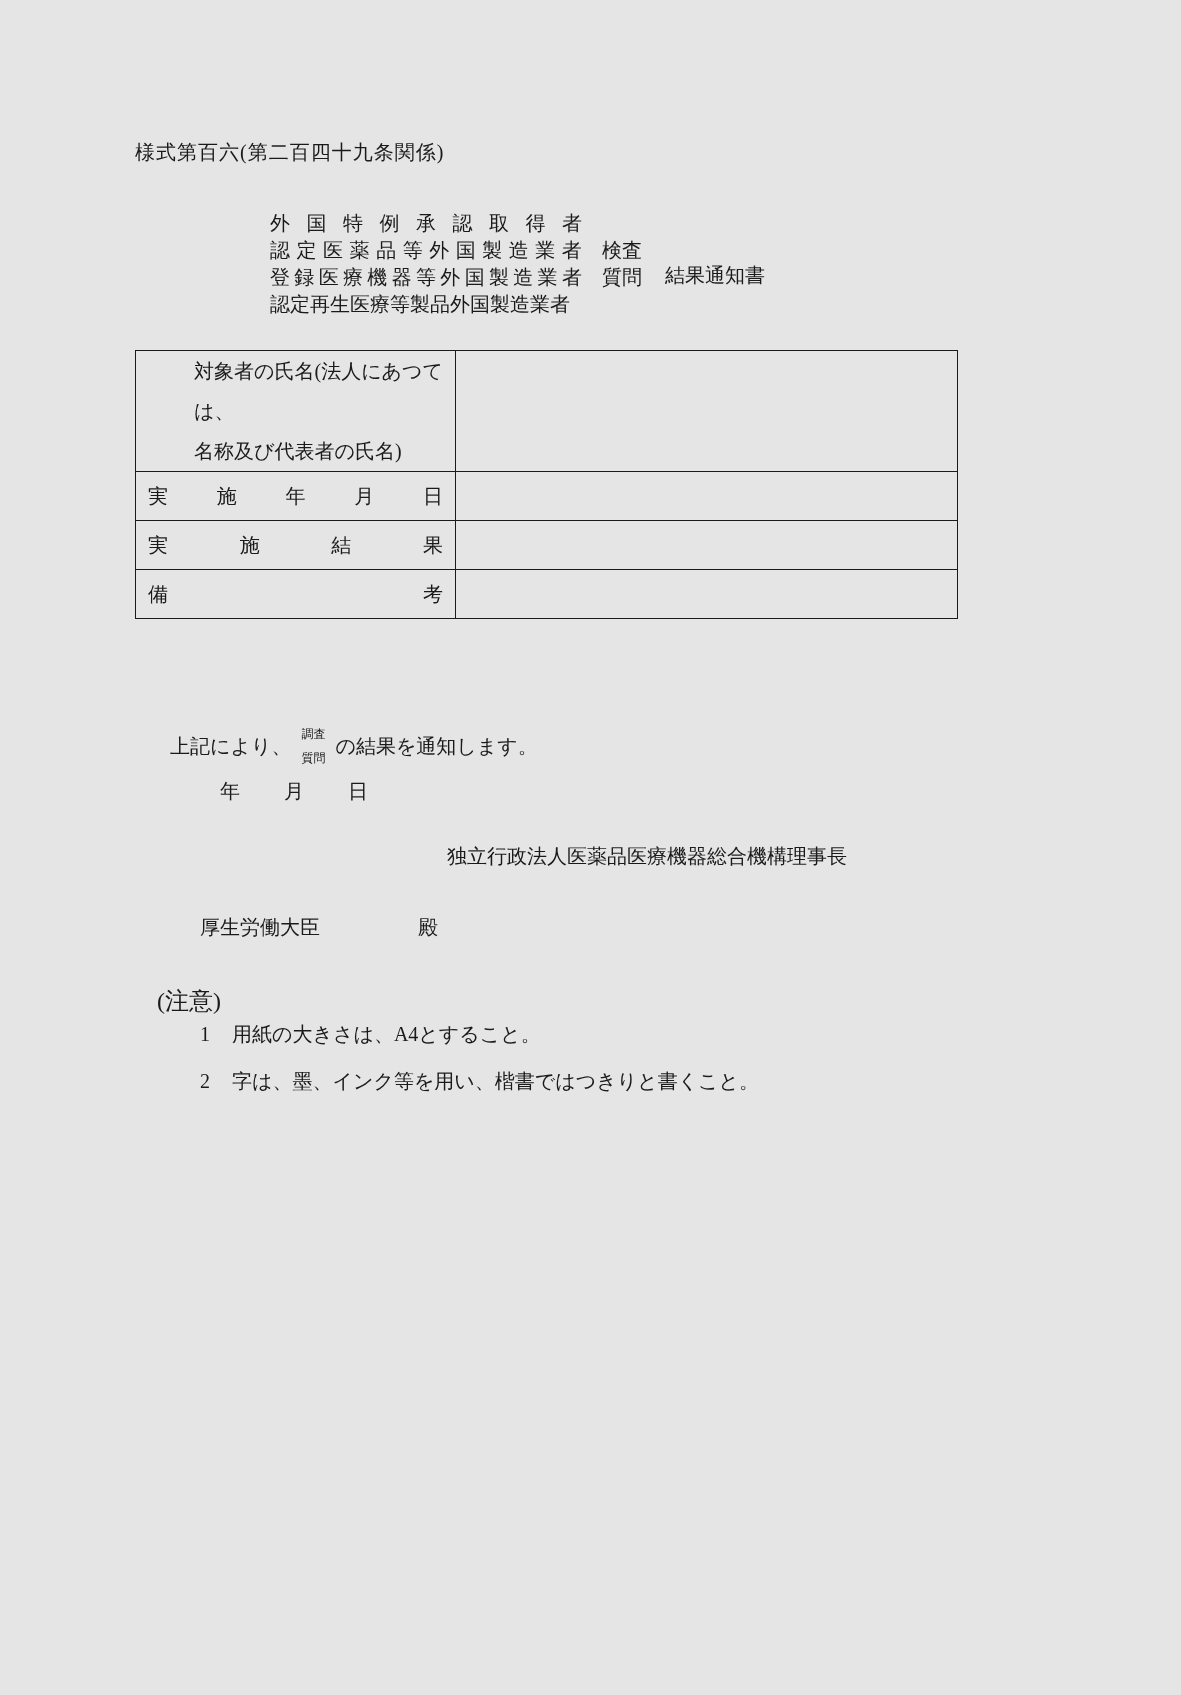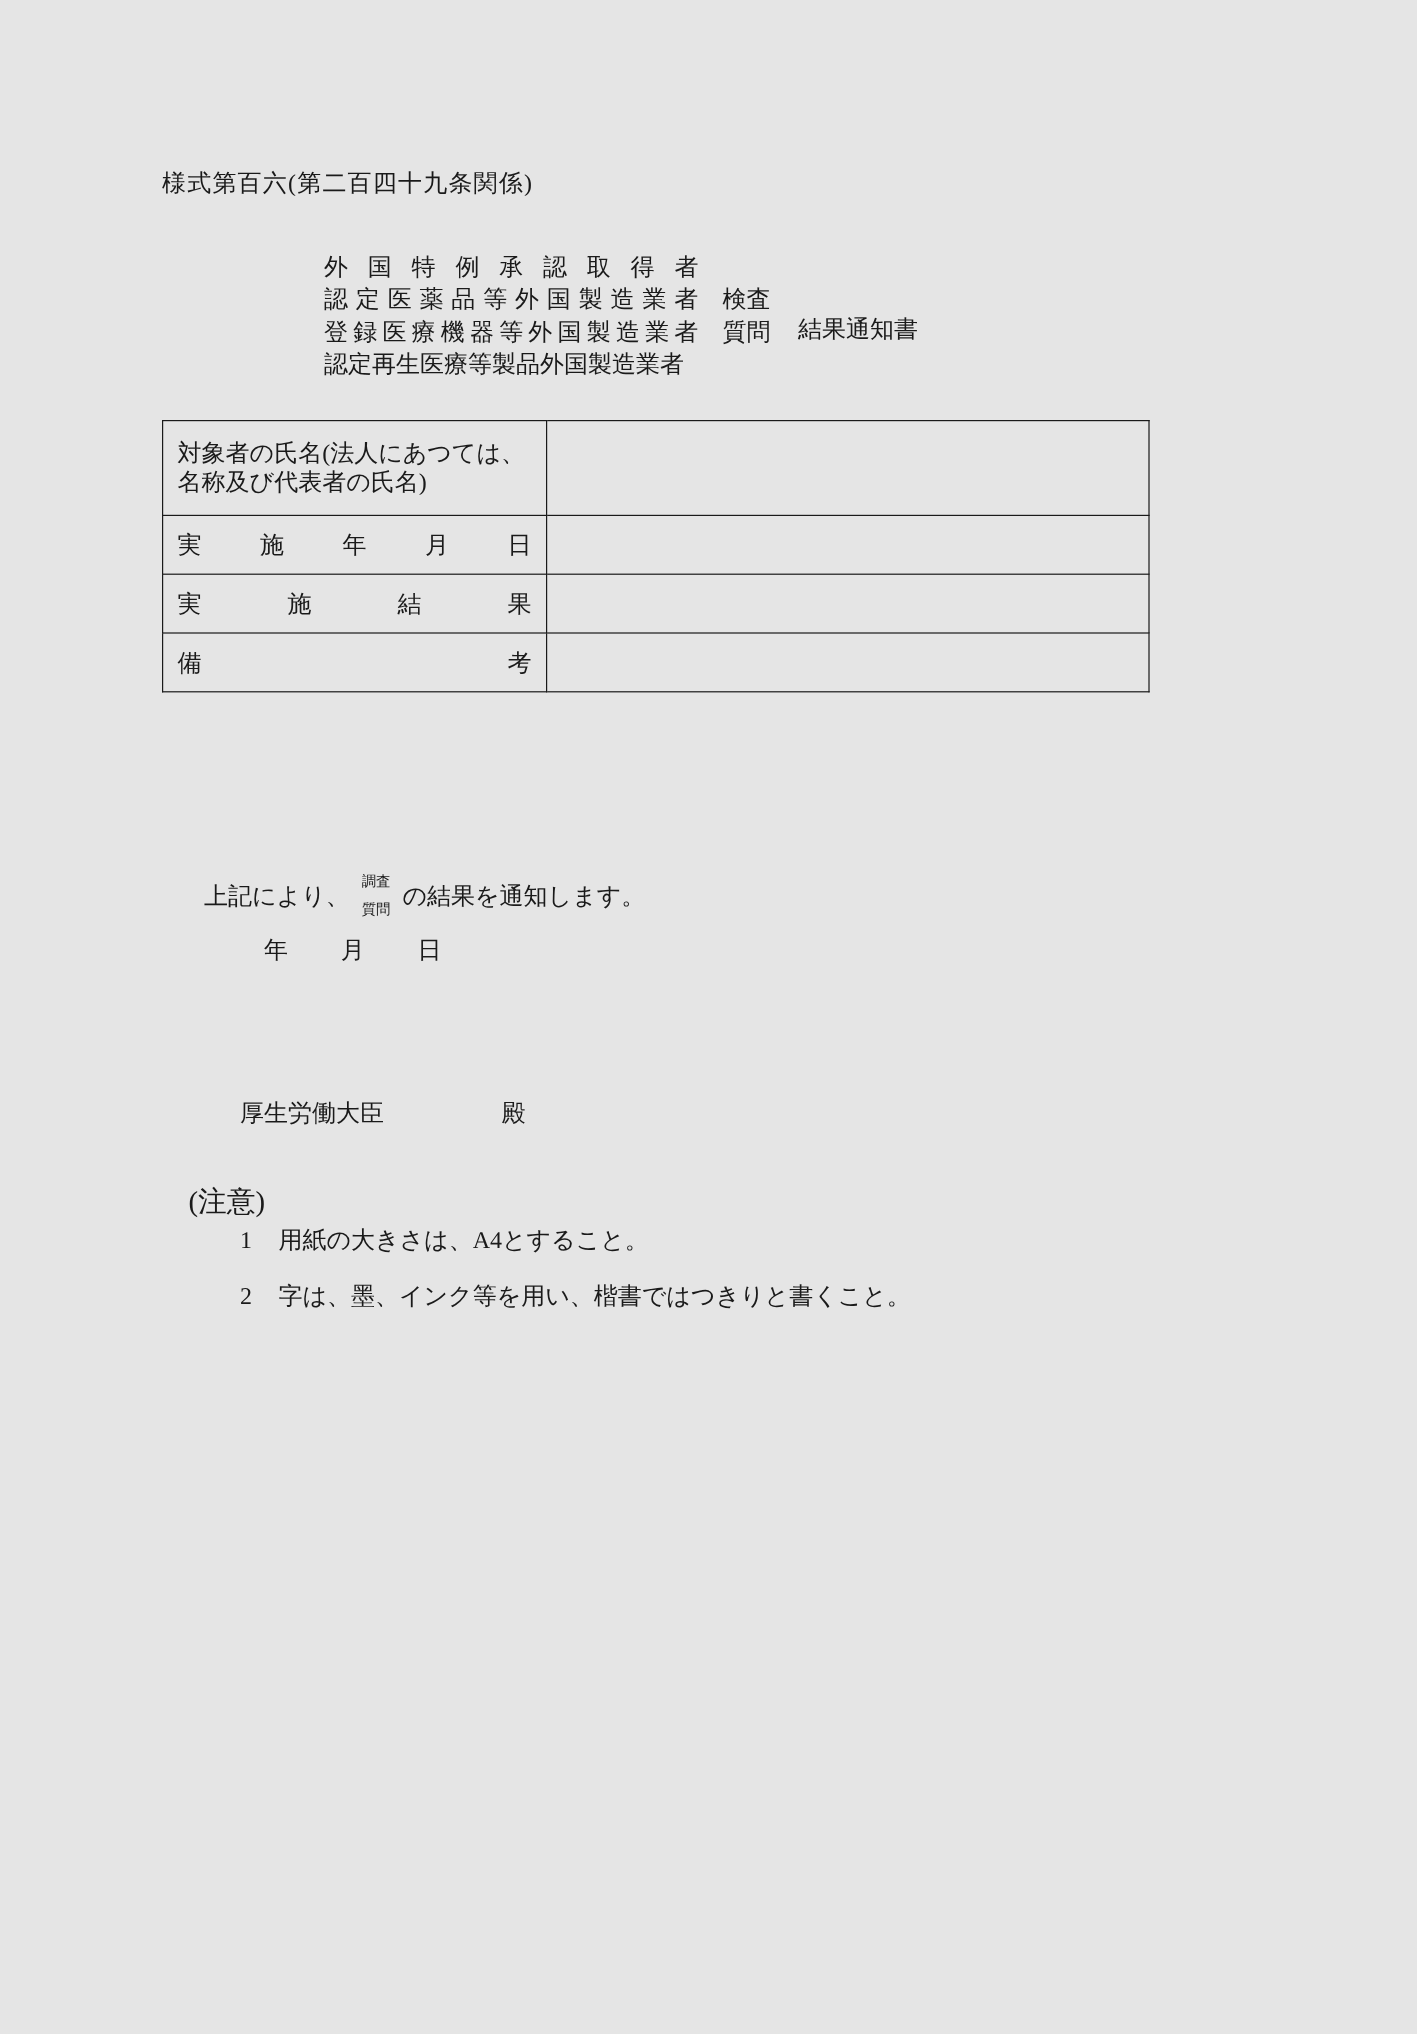--- a/index.html
+++ b/index.html
@@ -37,21 +37,21 @@
     font-size: 20px;
   }
   .form-table td {
     border: 1px solid #1a1a1a;
     vertical-align: middle;
     padding: 0 12px;
   }
   .form-table .label-cell { width: 320px; }
   .form-table tr.tall td  { height: 79px; }
   .form-table tr.short td { height: 49px; }
-  .label-multiline { white-space: pre-line; line-height: 24px; }
+  .label-multiline { white-space: pre-line; line-height: 40px; margin-left: 46px; }
 
   
   .notify-line {
     position: absolute; left: 170px; top: 720px;
     display: flex; align-items: center;
     font-size: 20px; height: 52px;
   }
   .stack {
     display: inline-flex; flex-direction: column;
     margin: 0 10px; font-size: 12px; line-height: 24px;
@@ -187,20 +187,21 @@
     </span>
     <span>の結果を通知します。</span>
   </div>
 
   <div class="date-line char-justify">
       <span>年</span>
       <span>月</span>
       <span>日</span>
     </div>
 
+  <div class="issuer">独立行政法人医薬品医療機器総合機構理事長</div>
 
   <div class="addressee-line">
     <span>厚生労働大臣</span>
     <span class="dono">殿</span>
   </div>
 
   <div class="notes-title">(注意)</div>
 
   <div class="notes">
     <div class="note-item">

